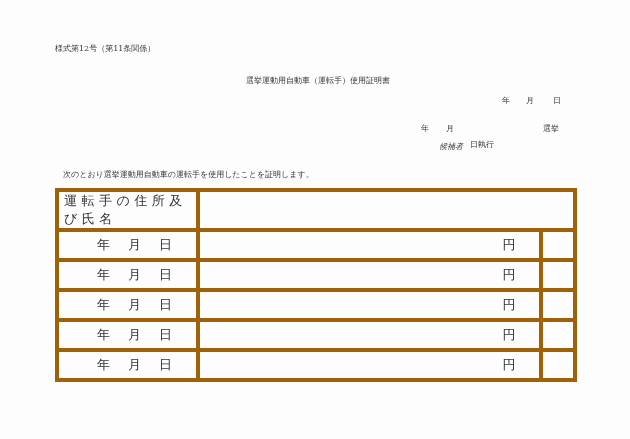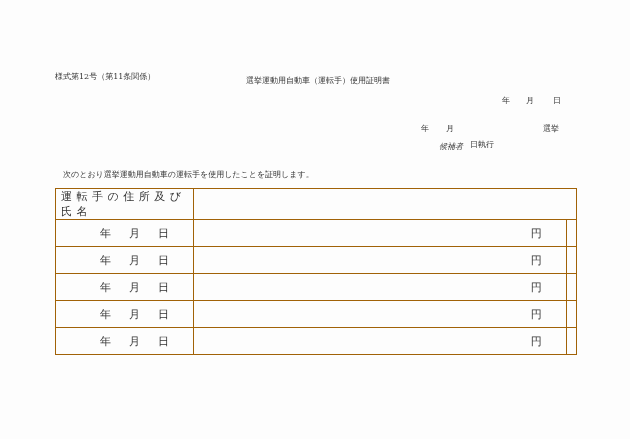--- a/index.html
+++ b/index.html
@@ -1,30 +1,30 @@
 <!DOCTYPE html>
 <html><head>
 <meta charset="utf-8">
 <style>
   html, body { margin:0; padding:0; }
   body { width:630px; height:439px; background:#fdfdfd; position:relative; overflow:hidden;
          font-family:"DejaVu Serif","Liberation Serif",serif; color:#333; }
   .t { position:absolute; font-size:8px; white-space:nowrap; line-height:10px; }
   table { position:absolute; left:55px; top:188px; width:522px; border-collapse:collapse; }
-  td { border:1px solid #a16207; font-size:11px; padding:0; height:26px; }
+  td { border:4px solid #a16207; font-size:13px; padding:0; height:26px; }
   .c1 { width:132px; }
   .c2 { width:158px; }
   .name-label { letter-spacing:4.5px; padding-left:5px; }
   .center { text-align:center; }
   .right { text-align:right; padding-right:24px; }
 </style>
 </head>
 <body>
 
-<div class="t" style="left:55px;top:72px;">様式第12号（第11条関係）</div>
+<div class="t" style="left:55px;top:44px;">様式第12号（第11条関係）</div>
 <div class="t" style="left:246px;top:76px;">選挙運動用自動車（運転手）使用証明書</div>
 
 <div>
   <div class="t" style="left:502px;top:96px;">年</div>
   <div class="t" style="left:526px;top:96px;">月</div>
   <div class="t" style="left:553px;top:96px;">日</div>
 </div>
 
 <div>
   <div class="t" style="left:421px;top:124px;">年</div>

